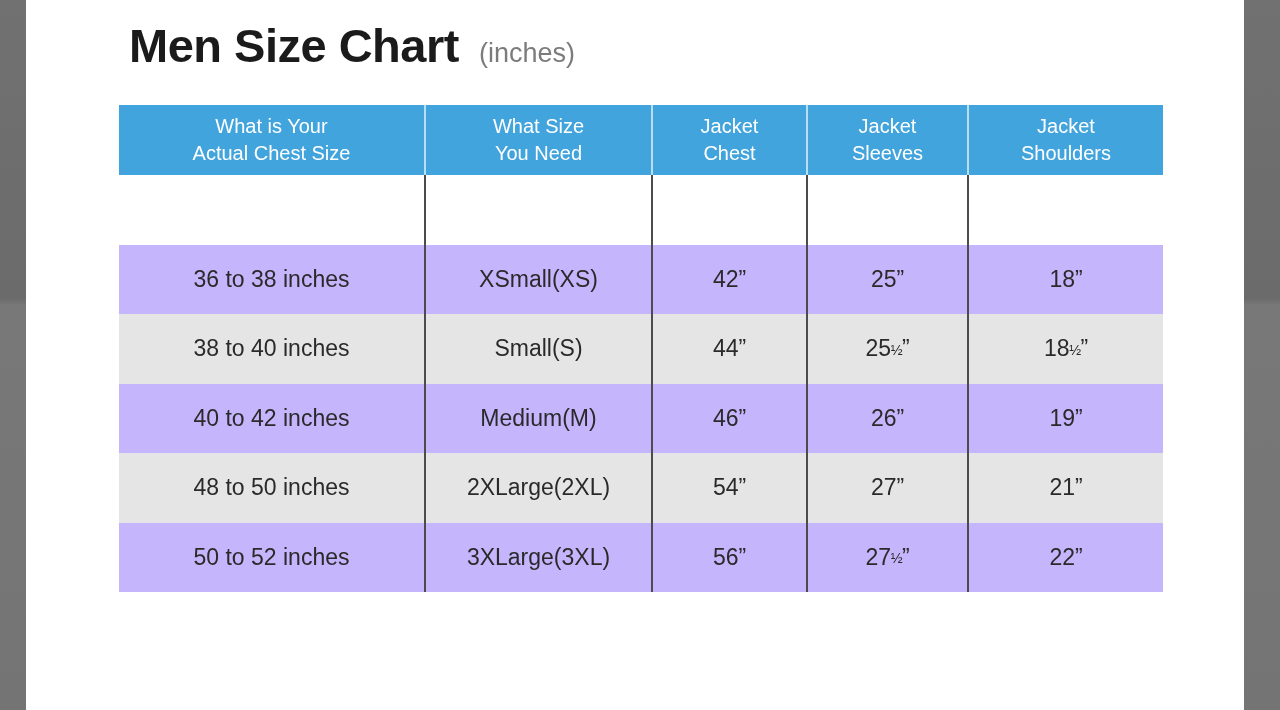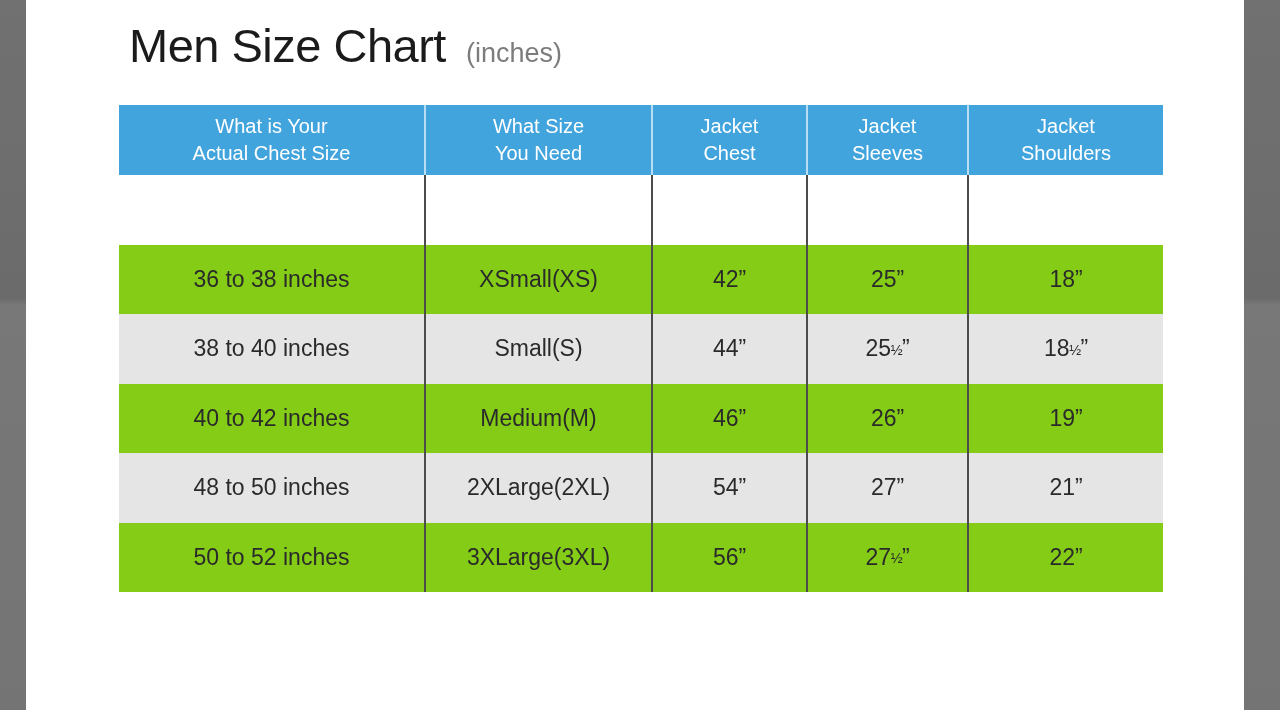--- a/index.html
+++ b/index.html
@@ -43,21 +43,21 @@
   .title-wrap {
     position: absolute;
     left: 103px;
     top: 18px;
     display: flex;
     align-items: baseline;
     white-space: nowrap;
   }
   .title-main {
     font-size: 47px;
-    font-weight: 400;
+    font-weight: 700;
     color: #1b1b1b;
     letter-spacing: -0.5px;
   }
   .title-sub {
     font-size: 27px;
     font-weight: 400;
     color: #7c7c7c;
     margin-left: 20px;
   }
 
@@ -104,21 +104,21 @@
     color: #2a2a2a;
     text-align: center;
     vertical-align: middle;
     padding: 0 4px;
     border-right: 2px solid #4c4c4c;
     line-height: 1;
   }
   .size-table tbody td:last-child { border-right: none; text-align: center; }
   .size-table tbody td.col-first { border-right: 2px solid #4c4c4c; }
 
-  tr.row-shaded td { background: #84cc16; }
+  tr.row-shaded td { background: #c4b5fd; }
   tr.row-plain  td { background: #e5e5e5; }
 
   
   .frac {
     display: inline-block;
     font-size: 0.62em;
     vertical-align: 0.12em;
     letter-spacing: -0.02em;
     margin: 0 -0.02em;
   }

